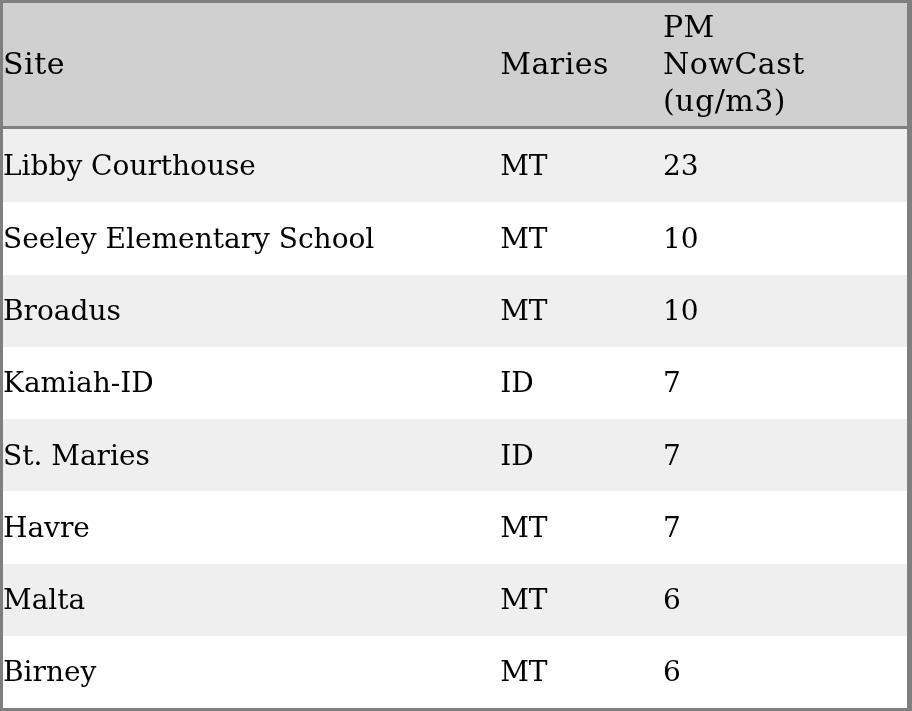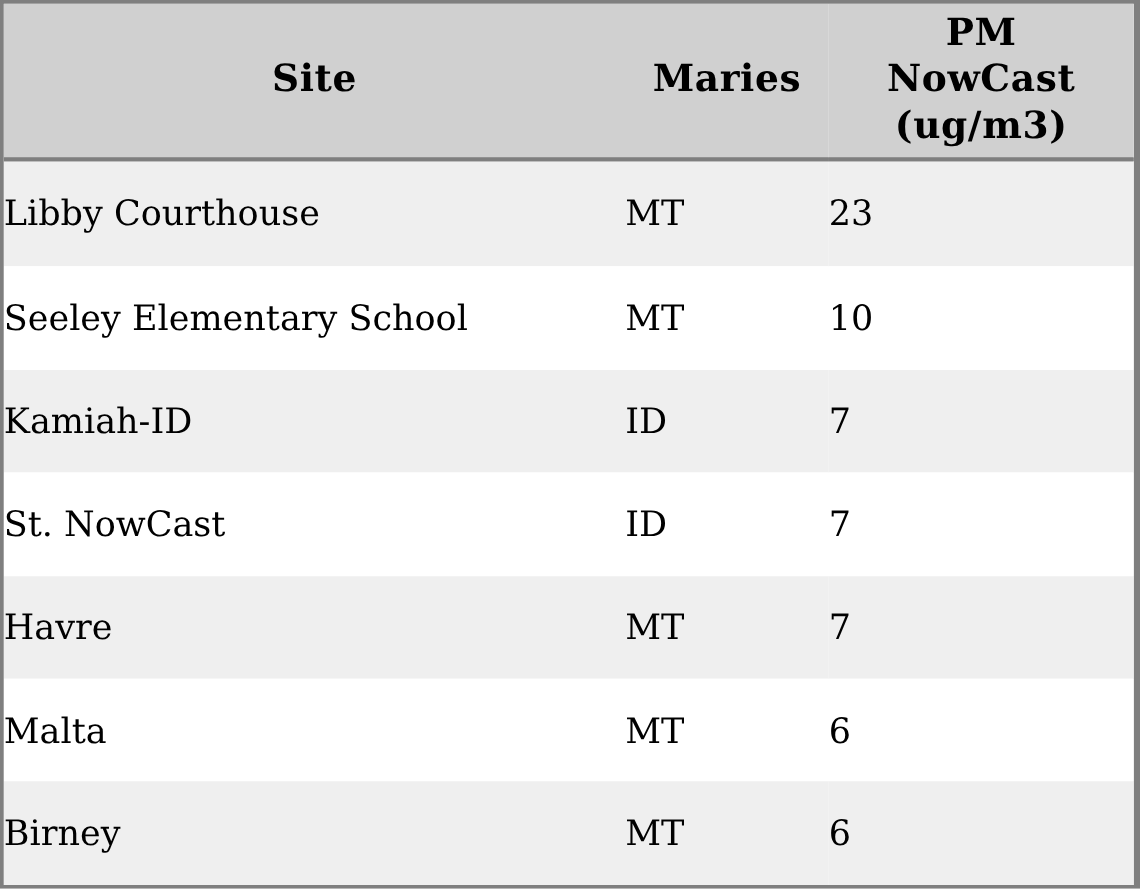--- a/index.html
+++ b/index.html
@@ -29,22 +29,22 @@
     table-layout: fixed;
   }
   col.c-site  { width: 55%; }
   col.c-state { width: 18%; }
   col.c-pm    { width: 27%; }
   thead th {
     height: 124px;
     background: var(--header-bg);
     border-bottom: 3px solid var(--border);
     font-size: 30px;
-    font-weight: bold;
-    text-align: center;
+    font-weight: normal;
+    text-align: left;
     vertical-align: middle;
     white-space: pre-line;
     line-height: 1.22;
     letter-spacing: 0.5px;
   }
   tbody td {
     text-align: left;
     vertical-align: middle;
     font-size: 28px;
     background: var(--row-bg);
@@ -79,29 +79,34 @@
     <td>23</td>
   </tr>
 
 
   <tr>
     <td>Seeley Elementary School</td>
     <td>MT</td>
     <td>10</td>
   </tr>
 
+  <tr>
+    <td>Broadus</td>
+    <td>MT</td>
+    <td>10</td>
+  </tr>
 
   <tr>
     <td>Kamiah-ID</td>
     <td>ID</td>
     <td>7</td>
   </tr>
 
   <tr>
-    <td>St. NowCast</td>
+    <td>St. Maries</td>
     <td>ID</td>
     <td>7</td>
   </tr>
 
   <tr>
     <td>Havre</td>
     <td>MT</td>
     <td>7</td>
   </tr>
 

